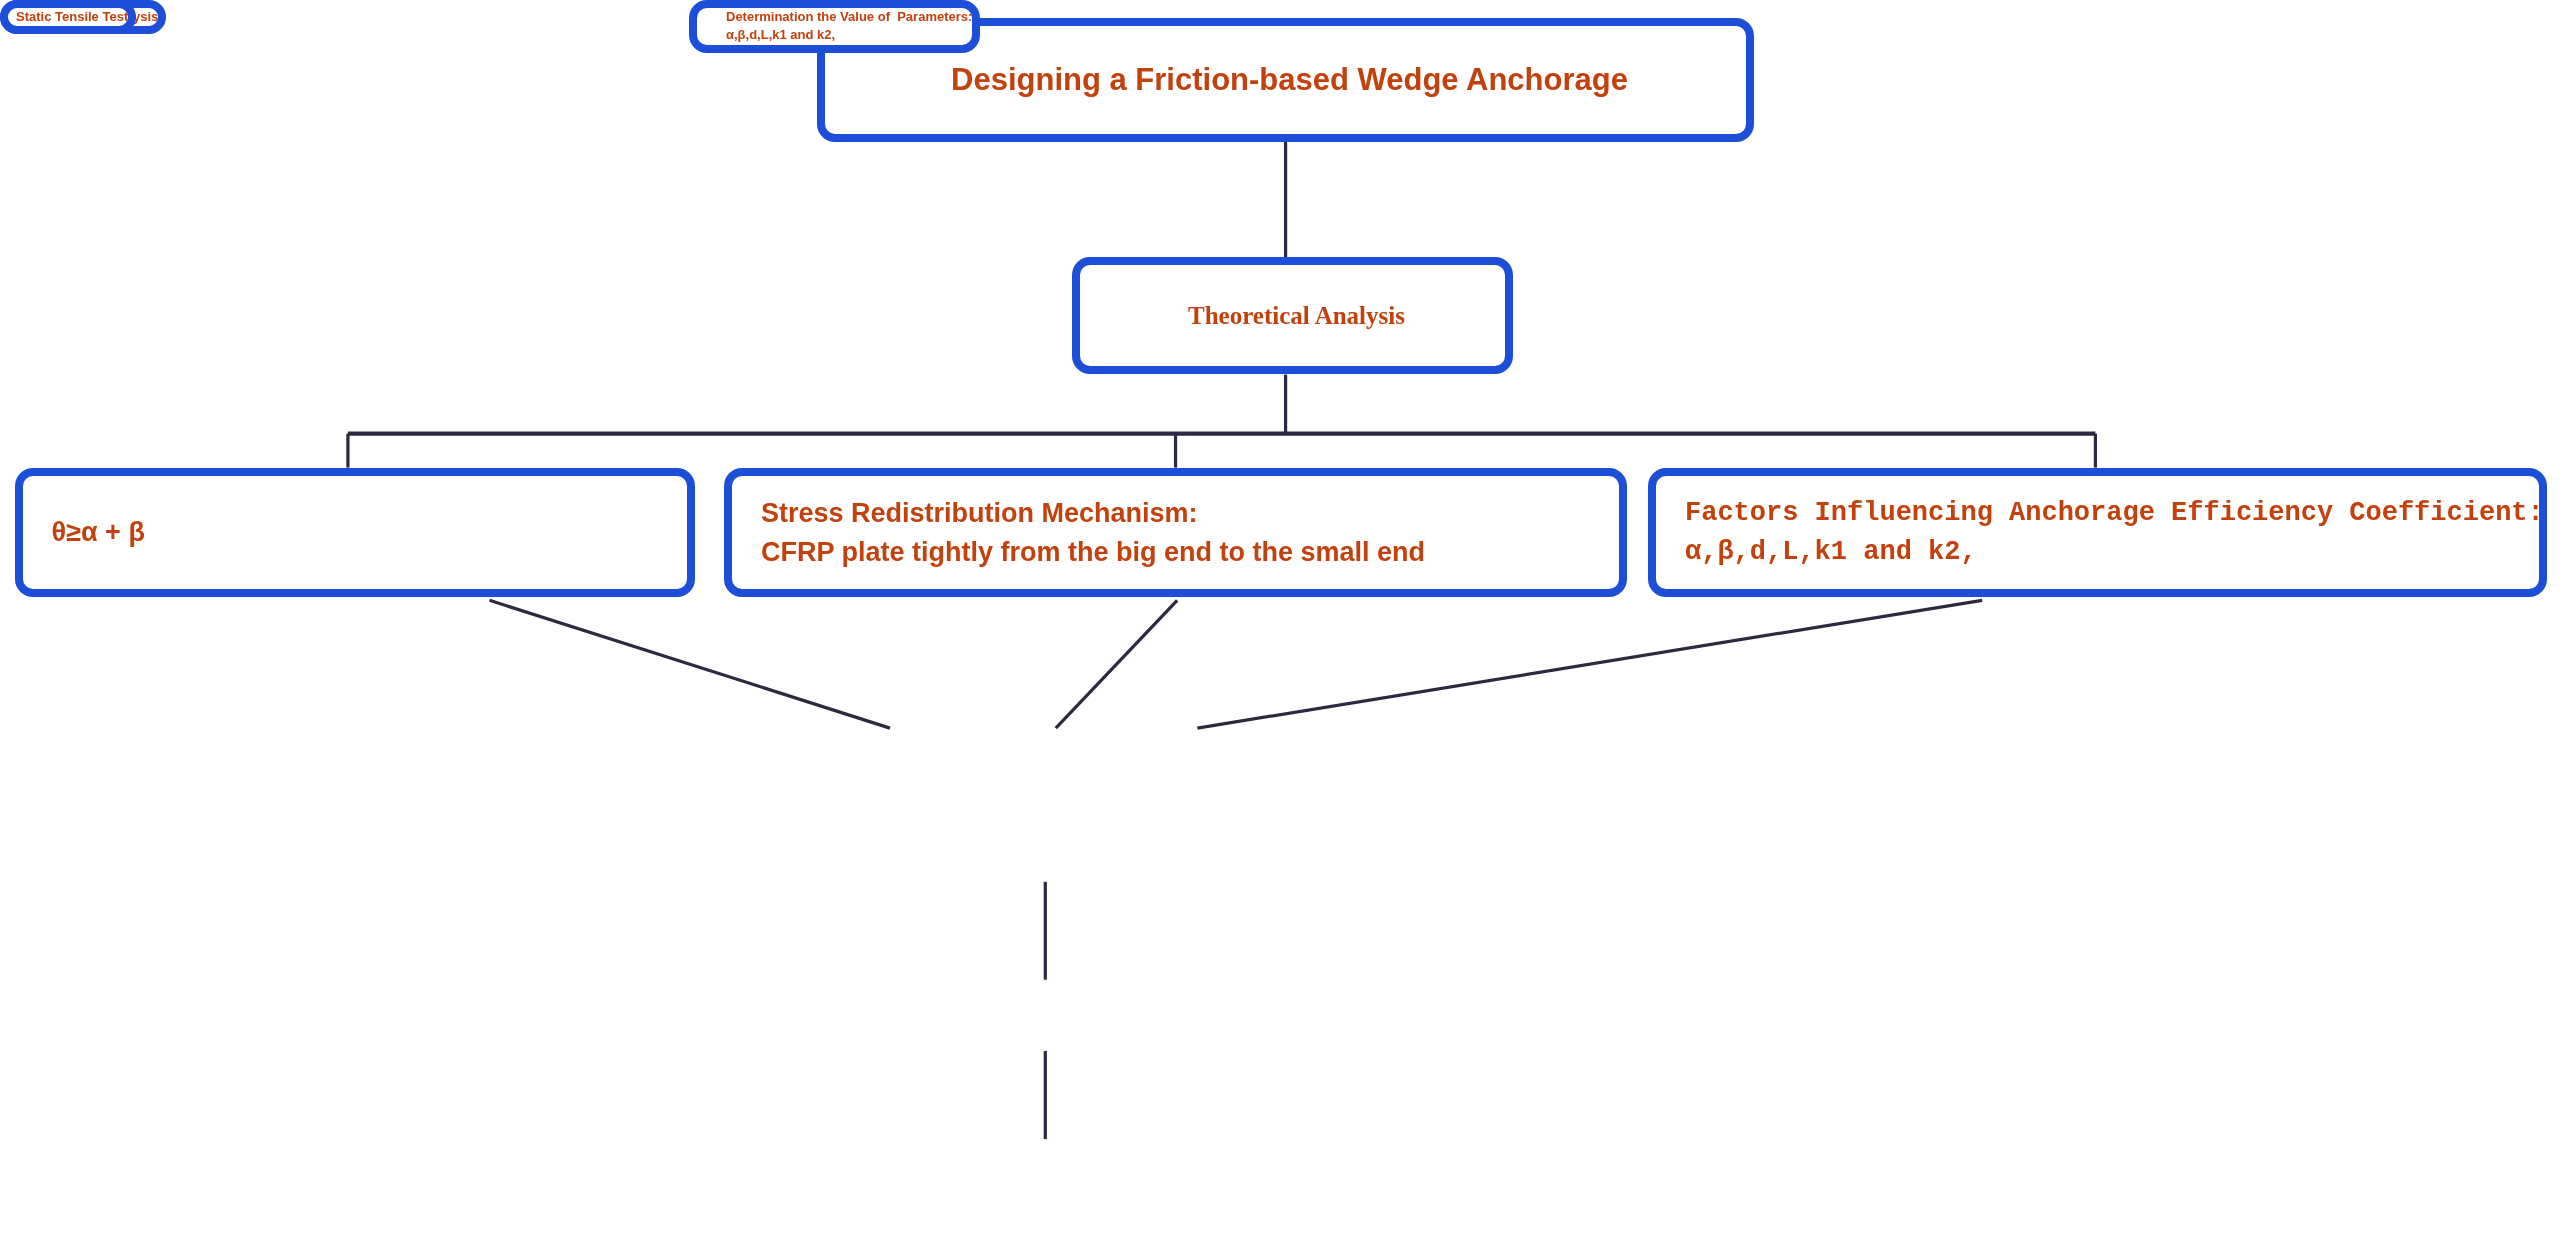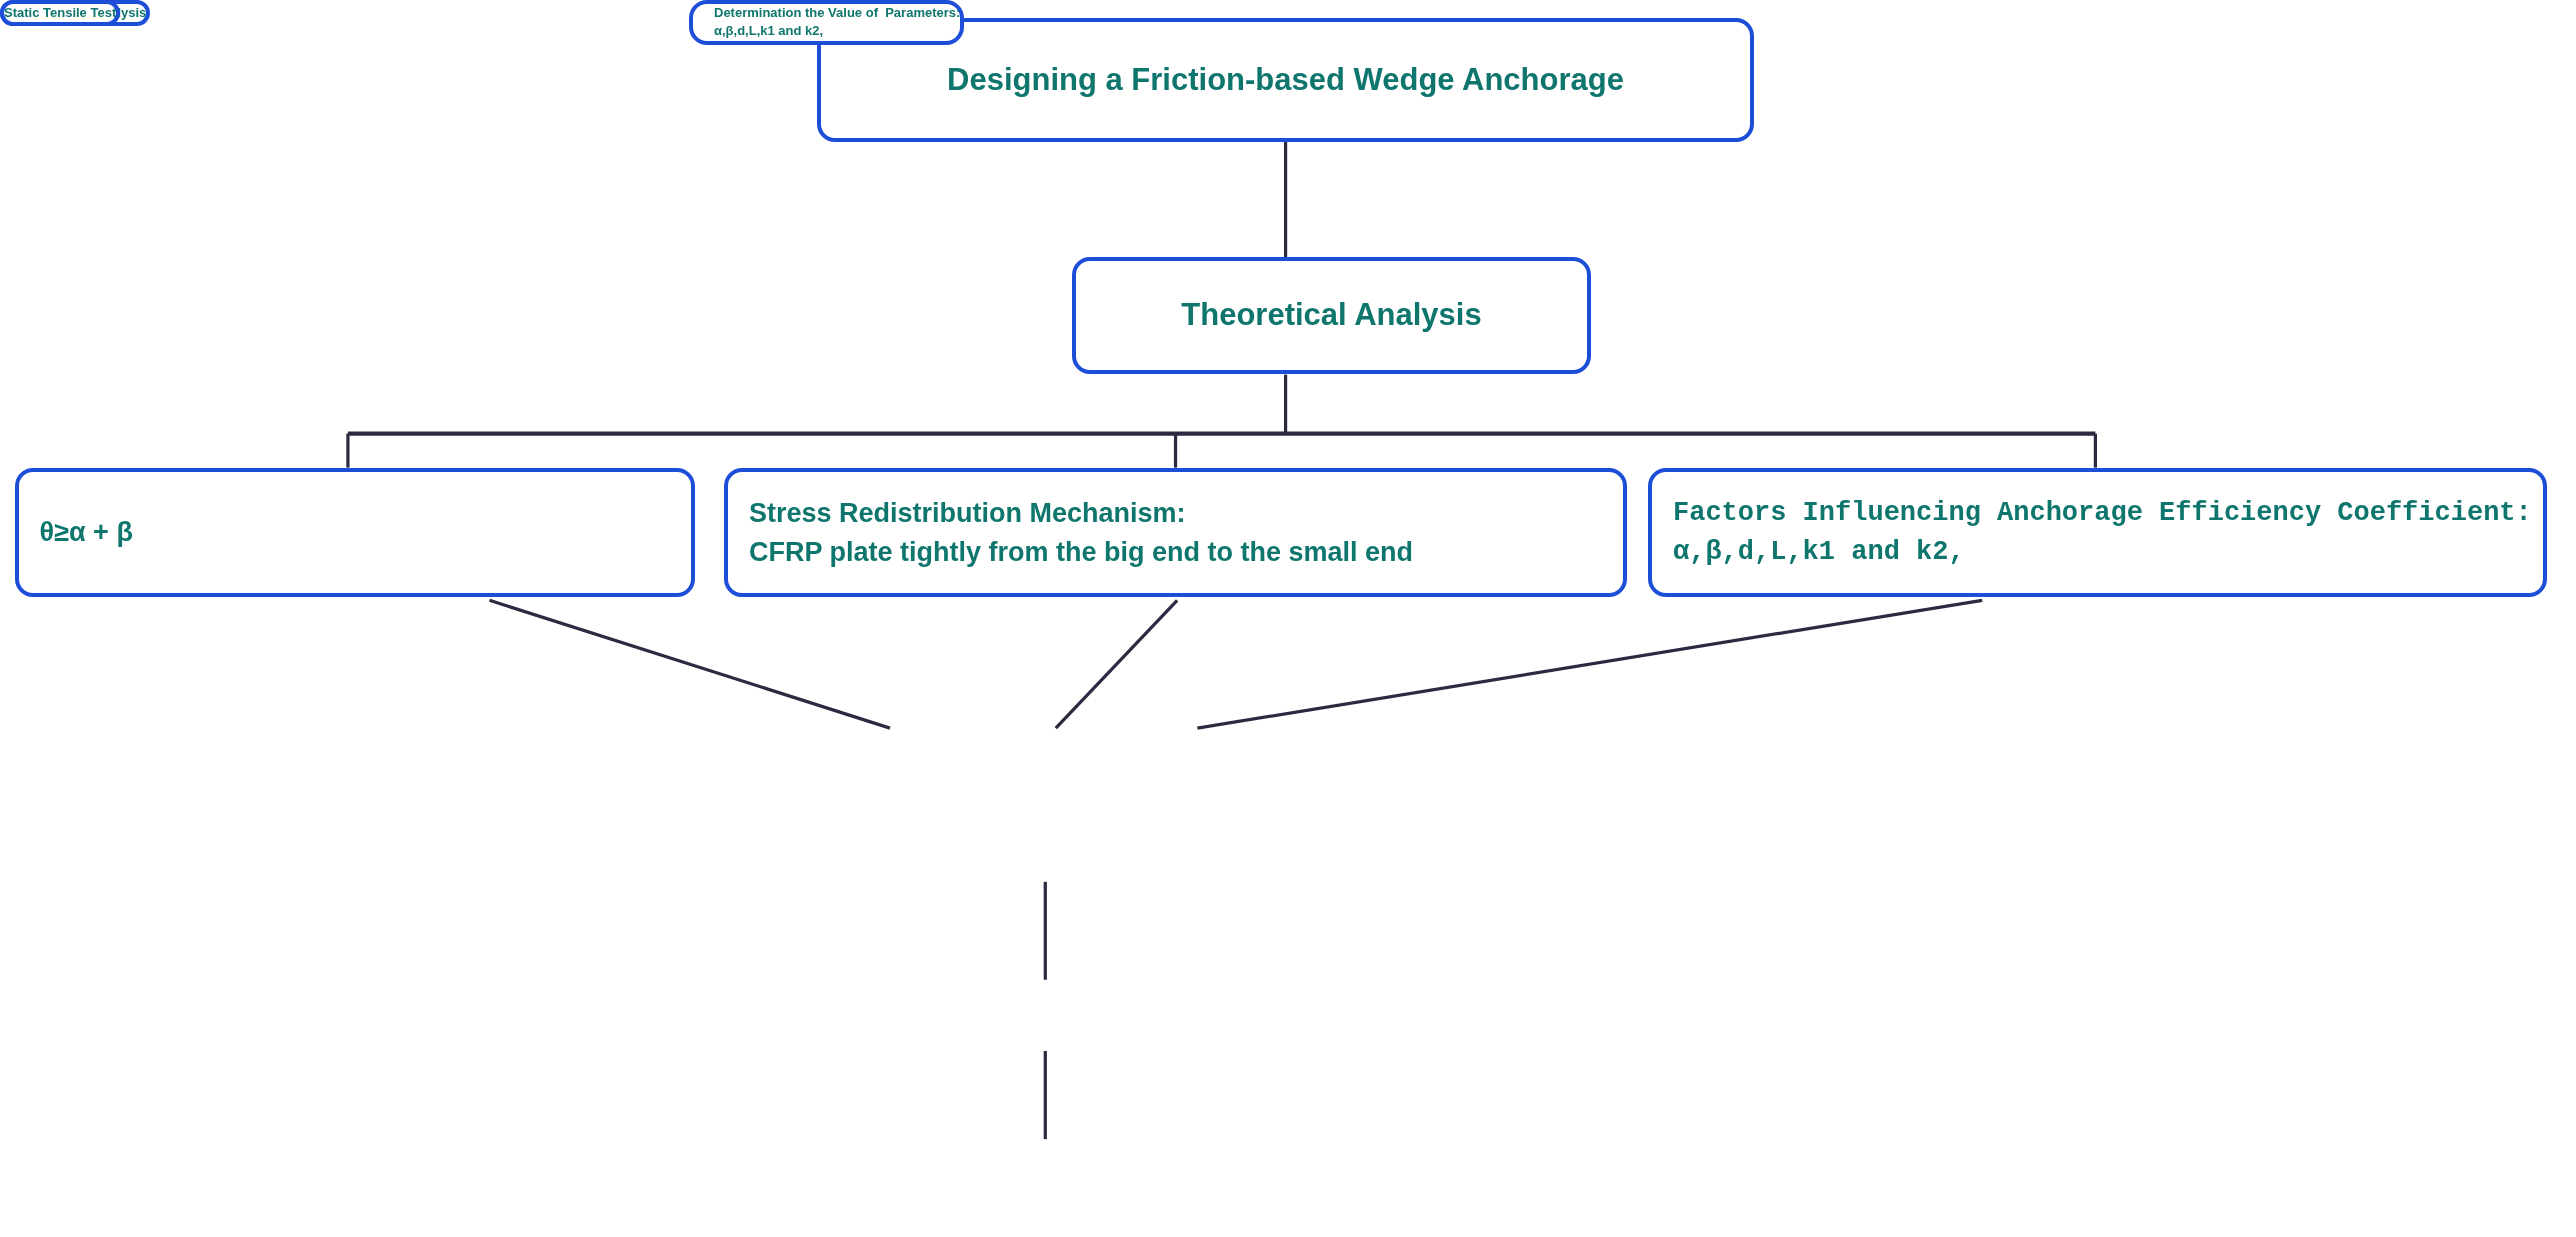--- a/index.html
+++ b/index.html
@@ -22,49 +22,50 @@
     left: 0;
     top: 0;
     width: 2576px;
     height: 1237px;
     pointer-events: none;
   }
   .node {
     position: absolute;
     box-sizing: border-box;
     background: #ffffff;
-    border: 4px solid #1d4ed8;
+    border: 8px solid #1d4ed8;
     border-radius: 18px;
     display: flex;
     flex-direction: column;
     justify-content: center;
-    color: #0f766e;
+    color: #c2410c;
     font-weight: bold;
     z-index: 2;
+    padding-left: 8px;
   }
   .node.center-node {
     align-items: center;
     text-align: center;
   }
   .node.left-node {
     align-items: flex-start;
     text-align: left;
   }
   .node .line {
     display: block;
     white-space: pre;
     line-height: 1.42;
   }
   .node.left-node .line {
     padding-left: 21px;
   }
 
   
   #node-root        { left: 817px; top: 18px;   width: 937px; height: 124px; font-size: 31px; }
-  #node-theory      { left: 1072px; top: 257px;  width: 519px;  height: 117px; font-size: 31px; }
+  #node-theory      { left: 1072px; top: 257px;  width: 441px;  height: 117px; font-size: 25px; font-family: Liberation Serif, serif; }
   #node-antislip    { left: 14.6px;   top: 468px;  width: 680px;  height: 129px; font-size: 27px; }
   #node-stress      { left: 724px;  top: 468px;  width: 903px; height: 129px; font-size: 27px; }
   #node-factors     { left: 1648px; top: 468px;  width: 899px; height: 129px; font-size: 27px; font-family: Liberation Mono, monospace; }
   #node-determine   { left: 689px;  top": 0;     }
   #node-determine   { left: 689px;  top: 728px;  width: 712px;  height: 154px; font-size: 27px; }
   #node-fea         { left: 836px; top: 980px; width: 421px;  height: 71px;  font-size: 27px; }
   #node-static      { left: 868px; top: 1139px; width: 356px;  height: 71px;  font-size: 27px; }
 </style>
 </head>
 <body>

